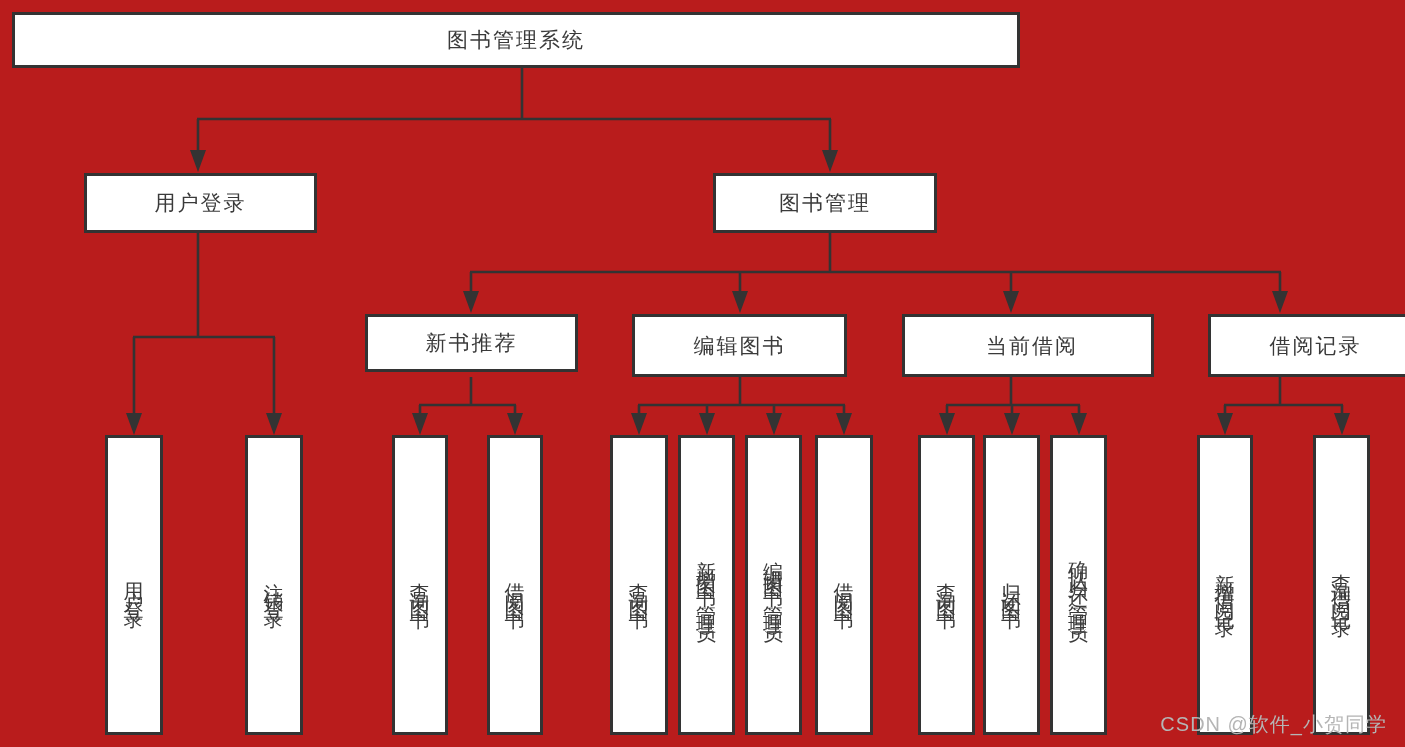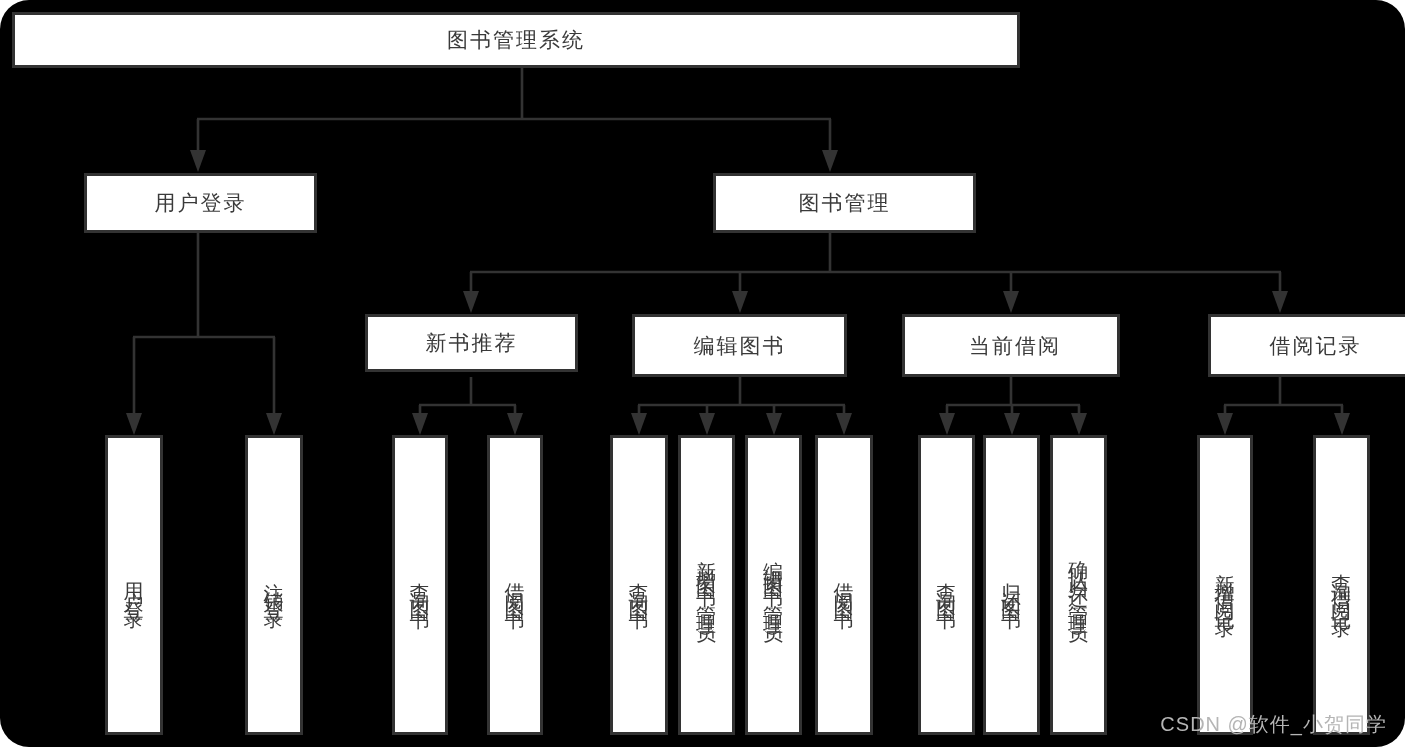--- a/index.html
+++ b/index.html
@@ -1,23 +1,22 @@
 <!DOCTYPE html>
 <html><head>
 <meta charset="utf-8">
 <style>
   html, body { margin: 0; padding: 0; background: #ffffff; }
   #stage {
     position: relative;
     width: 1405px;
     height: 747px;
-    background: #000000;
+    background: #b91c1c;
     font-family: "Liberation Sans", "DejaVu Sans", sans-serif;
     overflow: hidden;
-    border-radius: 29px;
   }
   #connectors {
     position: absolute;
     left: 0; top: 0;
     width: 1405px; height: 747px;
     z-index: 1;
   }
   .box {
     position: absolute;
     box-sizing: border-box;
@@ -122,25 +121,25 @@
       <polygon points="1004,413 1020,413 1012,435"></polygon>
       <polygon points="1071,413 1087,413 1079,435"></polygon>
       <polygon points="1217,413 1233,413 1225,435"></polygon>
       <polygon points="1334,413 1350,413 1342,435"></polygon>
     </g>
   </svg>
 
   <div class="box" style="left:12px; top:12px; width:1008px; height:56px;">图书管理系统</div>
 
   <div class="box" style="left:84px; top:173px; width:233px; height:60px;">用户登录</div>
-  <div class="box" style="left:713px; top:173px; width:263px; height:60px;">图书管理</div>
+  <div class="box" style="left:713px; top:173px; width:224px; height:60px;">图书管理</div>
 
   <div class="box" style="left:365px; top:314px; width:213px; height:58px;">新书推荐</div>
   <div class="box" style="left:632px; top:314px; width:215px; height:63px;">编辑图书</div>
-  <div class="box" style="left:902px; top:314px; width:218px; height:63px;padding-left:8px;">当前借阅</div>
+  <div class="box" style="left:902px; top:314px; width:252px; height:63px;padding-left:8px;">当前借阅</div>
   <div class="box" style="left:1172px; top:314px; width:215px; height:63px;margin-left:36px;">借阅记录</div>
 
   <div class="vbox" style="left:105px; width:58px;">
     <span>用户登录</span>
   </div>
   <div class="vbox" style="left:245px; width:58px;">
     <span>注销登录</span>
   </div>
 
   <div class="vbox" style="left:392px; width:56px;">

